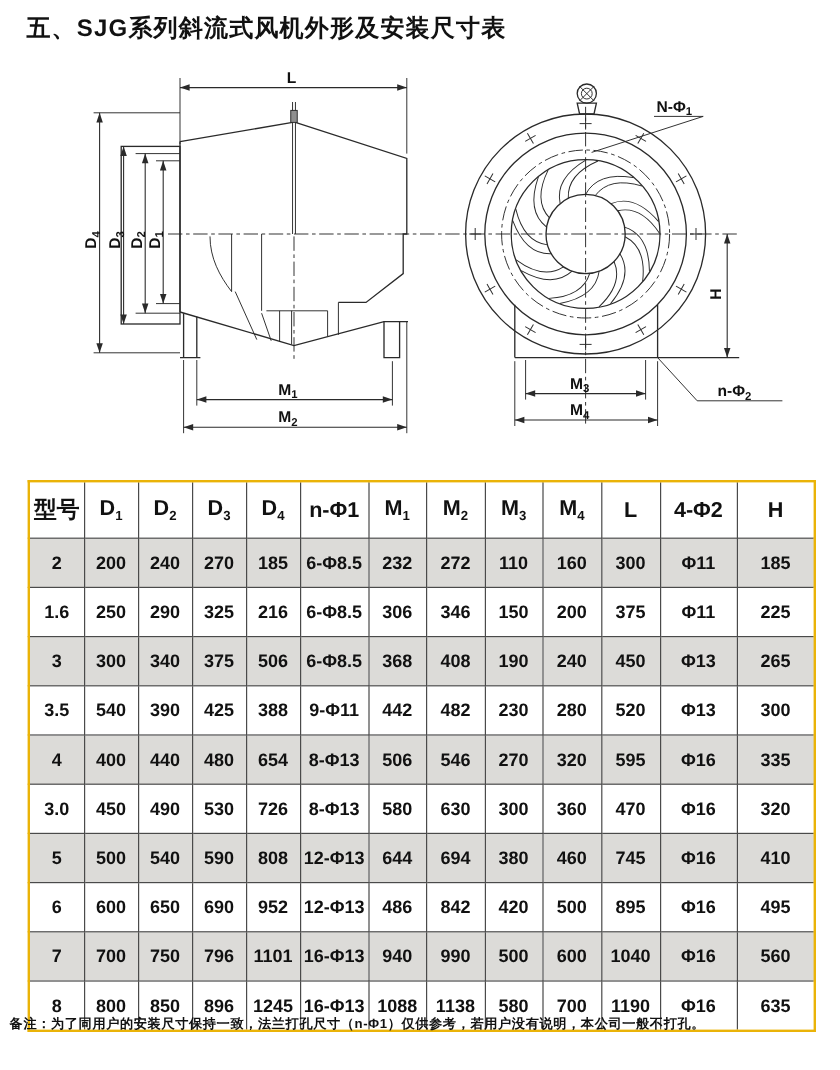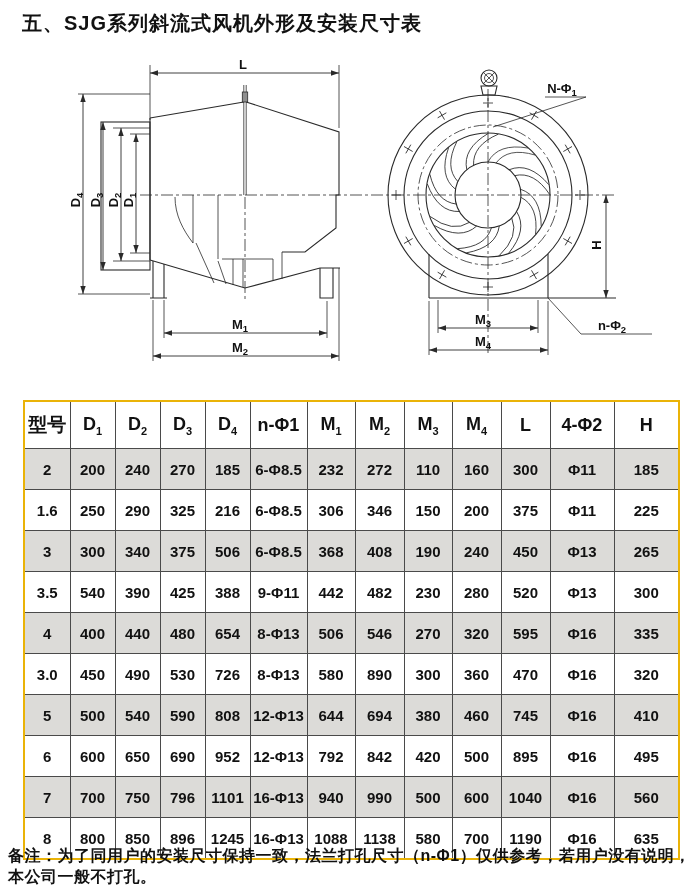--- a/index.html
+++ b/index.html
@@ -17,21 +17,21 @@
   .dlab .sub{font-size:9.5px;}
   table.dims{position:absolute;left:23px;top:400px;width:655px;border-collapse:collapse;
              table-layout:fixed;border:2px solid #eab308;background:#fff;}
   table.dims th,table.dims td{border:1px solid #4a4a4a;text-align:center;vertical-align:middle;
              font-weight:bold;color:#111;overflow:hidden;}
   table.dims th{height:44px;font-size:18px;background:#fff;}
   table.dims th:first-child{font-size:19px;}
   table.dims th sub{font-size:11px;}
   table.dims td{height:38px;font-size:15px;}
   table.dims tbody tr:nth-child(odd) td{background:var(--row-alt,#dcdbd8);}
-  .note{position:absolute;left:8px;top:846px;width:688px;margin:0;font-size:16px;
+  .note{position:absolute;left:8px;top:846px;width:688px;margin:0;font-size:11px;
         font-weight:bold;color:#111;letter-spacing:0.5px;}
 </style>
 </head>
 <body>
 
 <div class="page" style="--row-alt: #dcdbd8;">
 
   <h1 class="title">五、SJG系列斜流式风机外形及安装尺寸表</h1>
 
   <svg class="drawing" viewBox="0 0 700 345" xmlns="http://www.w3.org/2000/svg">
@@ -301,21 +301,21 @@
           <td>335</td>
         </tr>
         <tr>
           <td>3.0</td>
           <td>450</td>
           <td>490</td>
           <td>530</td>
           <td>726</td>
           <td>8-Φ13</td>
           <td>580</td>
-          <td>890</td>
+          <td>630</td>
           <td>300</td>
           <td>360</td>
           <td>470</td>
           <td>Φ16</td>
           <td>320</td>
         </tr>
         <tr>
           <td>5</td>
           <td>500</td>
           <td>540</td>
@@ -330,21 +330,21 @@
           <td>Φ16</td>
           <td>410</td>
         </tr>
         <tr>
           <td>6</td>
           <td>600</td>
           <td>650</td>
           <td>690</td>
           <td>952</td>
           <td>12-Φ13</td>
-          <td>792</td>
+          <td>486</td>
           <td>842</td>
           <td>420</td>
           <td>500</td>
           <td>895</td>
           <td>Φ16</td>
           <td>495</td>
         </tr>
         <tr>
           <td>7</td>
           <td>700</td>

